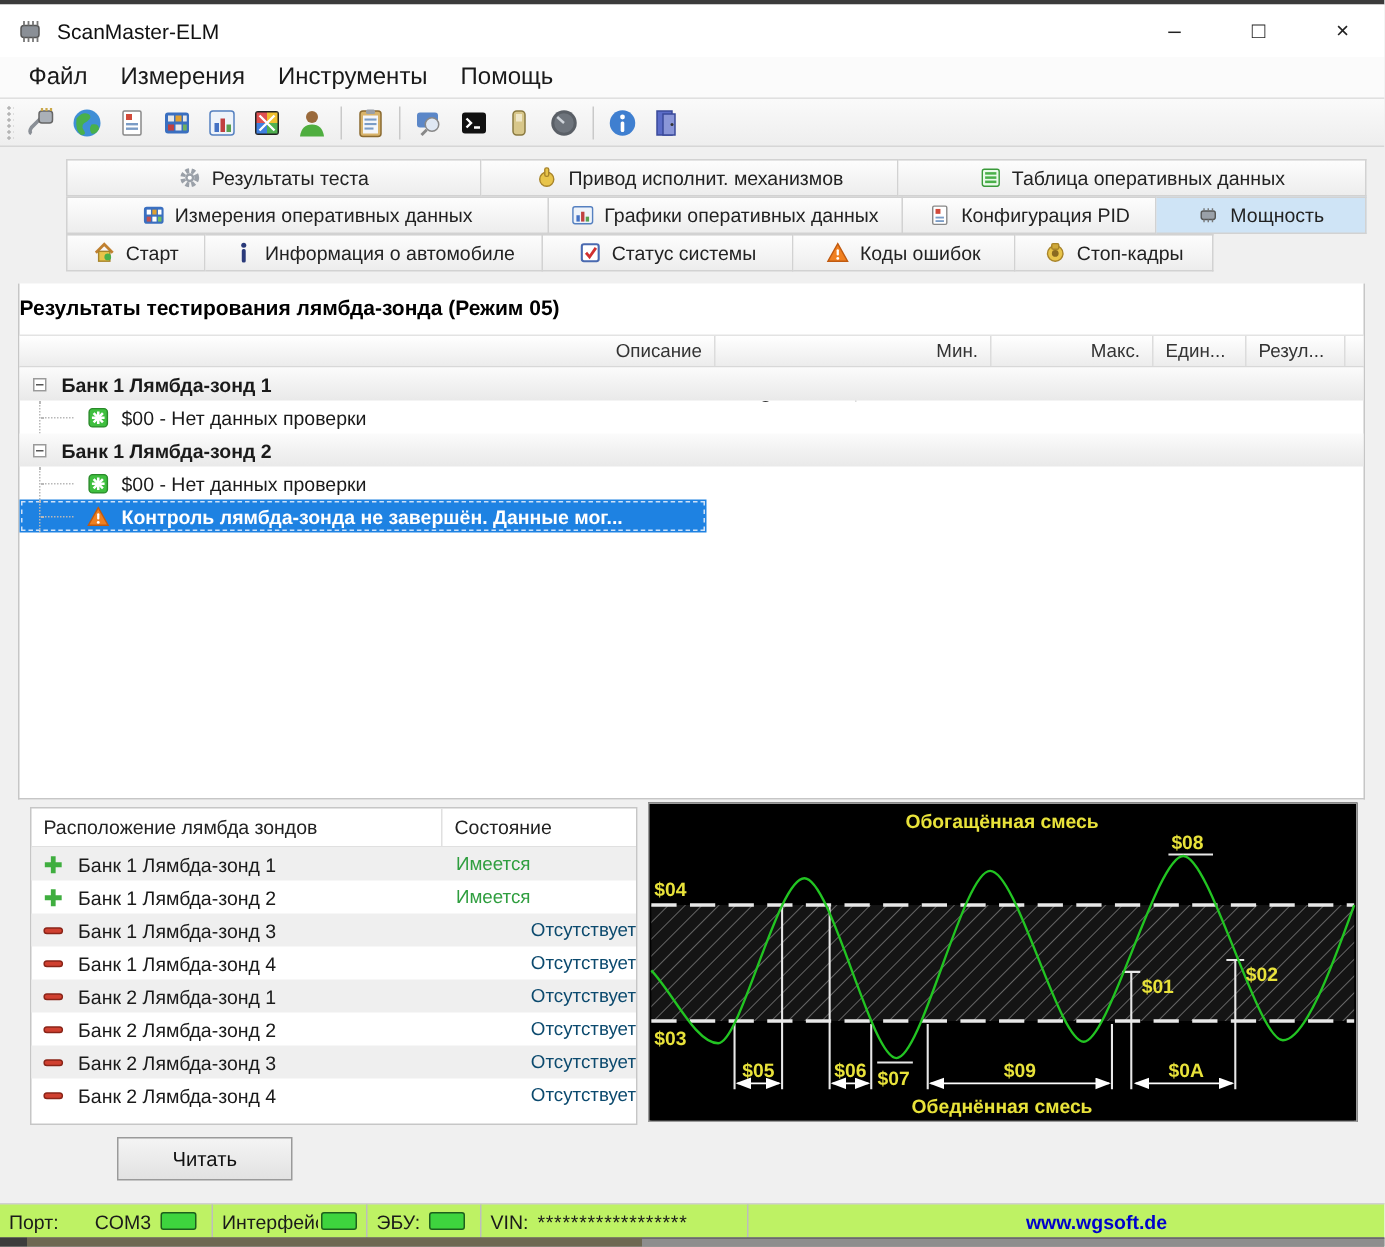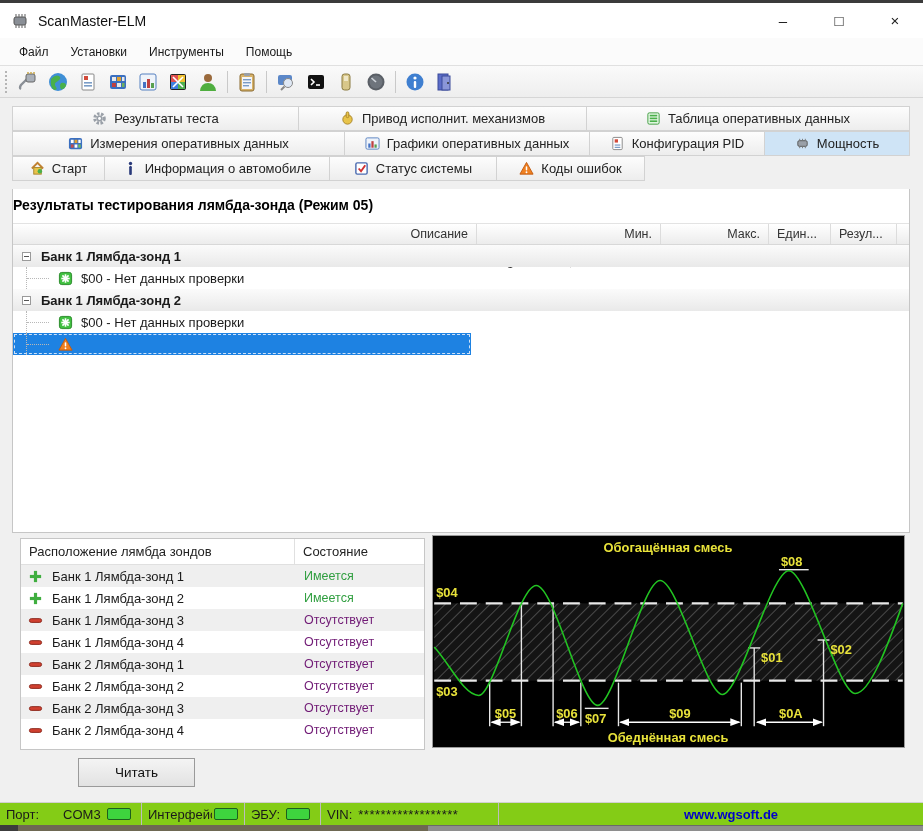--- a/index.html
+++ b/index.html
@@ -9,34 +9,34 @@
 
   
   .titlebar { height:35px; background:#ffffff; display:flex; align-items:center; padding-left:10px; }
   .app-ico { width:20px; height:20px; margin-right:8px; }
   .title-txt { font-size:14px; color:#111; }
   .wctrl { margin-left:auto; display:flex; height:100%; }
   .wbtn { width:56px; height:100%; display:flex; align-items:center; justify-content:center; font-size:15px; color:#222; }
 
   
   .menubar { height:27px; background:#fbfbfb; display:flex; align-items:center; padding-left:8px; gap:0; }
-  .menu-item { padding:4px 11px; font-size:12px; color:#1a1a1a; }
+  .menu-item { padding:4px 11px; font-size:16px; color:#1a1a1a; }
 
   
   .toolbar { height:33px; background:linear-gradient(#fafafa,#eeeeee); border-top:1px solid #e0e0e0; border-bottom:1px solid #d6d6d6; display:flex; align-items:center; padding-left:4px; }
   .grip { width:5px; height:24px; margin-right:4px; background-image:radial-gradient(#b5b5b5 1px, transparent 1.2px); background-size:4px 4px; }
   .tbtn { width:30px; height:28px; display:flex; align-items:center; justify-content:center; }
   .tsep { width:1px; height:22px; background:#c9c9c9; margin:0 4px; }
   .tbtn svg { width:22px; height:22px; }
 
   
   .tabs { margin-top:8px; padding:0 12px; }
   .tabrow { display:flex; height:25px; }
   .tab { display:flex; align-items:center; justify-content:center; gap:7px; background:linear-gradient(#fdfdfd,#ededed); border:1px solid #d2d2d2; border-left-width:0; font-size:13px; color:#222; overflow:hidden; white-space:nowrap; }
-  .tab:first-child { border-left-width:1px; }
+  .tab:first-child { border-left-width:1px;margin-left:32px; }
   .tab.hl { background:#cfe4f6; }
   .tab.active { background:#ffffff; border-bottom-color:#ffffff; font-size:13px; }
   .tab svg { width:15px; height:15px; flex:0 0 auto; }
 
   
   .mainpanel { position:absolute; left:12px; top:186px; width:898px; height:344px; background:#fff; border:1px solid #c6c6c6; border-top:none; }
   .mp-title { text-align:left; font-weight:bold; font-size:14px; padding:8px 0 10px 0; color:#000; }
   .cols { display:flex; height:22px; background:linear-gradient(#ffffff,#ececec); border-top:1px solid #e3e3e3; border-bottom:1px solid #d8d8d8; font-size:12.5px; color:#333; }
   .col { padding:3px 8px; border-right:1px solid #dcdcdc; overflow:hidden; white-space:nowrap; }
   .c-desc { width:464px; text-align:right; }
@@ -60,32 +60,32 @@
   .sensors { position:absolute; left:20px; top:535px; width:405px; height:212px; background:#fff; border:1px solid #c6c6c6; font-size:13px; }
   .s-head { display:flex; height:26px; border-bottom:1px solid #e0e0e0; }
   .s-head > div { padding:5px 8px; color:#222; }
   .s-col1 { width:274px; border-right:1px solid #e0e0e0; }
   .s-col2 { width:129px; }
   .s-row { display:flex; height:22px; align-items:center; }
   .s-row:nth-child(odd) { background:#efefef; }
   .s-lbl { width:274px; display:flex; align-items:center; gap:9px; padding-left:7px; }
   .s-state { width:129px; padding-left:9px; font-size:12.5px; }
   .st-ok { color:#2f9e3f; }
-  .st-no { color:#701a75; }
+  .st-no { color:#0c4a6e;text-align:right; }
   .pm { width:15px; height:15px; flex:0 0 auto; }
 
   
   .chart { position:absolute; left:432px; top:532px; width:473px; height:213px; background:#000; border:1px solid #9a9a9a; }
   .chart svg { width:100%; height:100%; display:block; }
 
   
   .readbtn { position:absolute; left:30px; top:755px; width:117px; height:29px; background:linear-gradient(#f4f4f4,#e2e2e2); border:1px solid #9a9a9a; font-size:13.5px; color:#111; display:flex; align-items:center; justify-content:center; font-family:inherit;margin-left:48px; }
 
   
-  .statusbar { position:absolute; left:0; top:799px; width:923px; height:23px; background:#84cc16; border-top:1px solid #d0d0d0; display:flex; font-size:13px; }
+  .statusbar { position:absolute; left:0; top:799px; width:923px; height:23px; background:#bef264; border-top:1px solid #d0d0d0; display:flex; font-size:13px; }
   .sseg { border-right:1px solid #bdbdbd; display:flex; align-items:center; padding:0 6px; gap:6px; }
   .led { width:24px; height:12px; background:#3ed43e; border:1px solid #1d5f1d; border-radius:2px; flex:0 0 auto; }
   .link { color:#0000cc; font-weight:bold;margin-left:40px; }
   .bstrip { position:absolute; left:0; top:822px; width:923px; height:9px; background:#4a4a45; display:flex; }
   .bs1 { width:18px; background:#3c3c3c; }
   .bs2 { width:410px; background:#6e6852; }
   .bs3 { flex:1; background:#8e8e8e; border-top:1px solid #6a6a6a; }
 </style>
 </head>
 <body>
@@ -109,21 +109,21 @@
     <span class="title-txt">ScanMaster-ELM</span>
     <div class="wctrl">
       <div class="wbtn">–</div>
       <div class="wbtn">□</div>
       <div class="wbtn">×</div>
     </div>
   </div>
 
   <div class="menubar">
     <span class="menu-item">Файл</span>
-    <span class="menu-item">Установки</span>
+    <span class="menu-item">Измерения</span>
     <span class="menu-item">Инструменты</span>
     <span class="menu-item">Помощь</span>
   </div>
 
   <div class="toolbar">
     <div class="grip"></div>
     <div class="tbtn">
         <svg viewBox="0 0 22 22">
           <path d="M4 18 q-2-1 0-4 l6-6" stroke="#8a8f96" stroke-width="2.4" fill="none"></path>
           <rect x="9" y="3" width="9" height="8" rx="2" fill="#aab0b8" stroke="#666"></rect>
@@ -334,20 +334,28 @@
           </svg>
         <span>Статус системы</span>
       </div>
       <div class="tab" style="width:148px">
         <svg viewBox="0 0 16 16">
             <path d="M8 1.5 L15 14 L1 14 z" fill="#f08020" stroke="#c05a10"></path>
             <rect x="7.2" y="5.5" width="1.6" height="4.5" rx="0.8" fill="#fff"></rect>
             <circle cx="8" cy="12" r="1" fill="#fff"></circle>
           </svg>
         <span>Коды ошибок</span>
+      </div>
+      <div class="tab" style="width:132px">
+        <svg viewBox="0 0 16 16">
+            <circle cx="8" cy="8.5" r="5.5" fill="#e8c44a" stroke="#a8842a"></circle>
+            <rect x="5.5" y="1.5" width="5" height="4" rx="1" fill="#cfa93a" stroke="#a8842a"></rect>
+            <circle cx="8" cy="8.5" r="2.4" fill="#8a6a20"></circle>
+          </svg>
+        <span>Стоп-кадры</span>
       </div>
     </div>
   </div>
 
   <div class="mainpanel">
     <div class="mp-title">Результаты тестирования лямбда-зонда (Режим 05)</div>
     <div class="cols">
       <div class="col c-desc">Описание</div>
       <div class="col c-val">Значение</div>
       <div class="col c-min">Мин.</div>
@@ -390,20 +398,21 @@
           </svg>
         <span>$00 - Нет данных проверки</span>
       </div>
       <div class="trow sel">
         <span class="connector"></span>
         <svg class="leaf-ico" viewBox="0 0 16 16">
             <path d="M8 1.5 L15 14 L1 14 z" fill="#f08020" stroke="#c05a10"></path>
             <rect x="7.2" y="5.5" width="1.6" height="4.5" rx="0.8" fill="#fff"></rect>
             <circle cx="8" cy="12" r="1" fill="#fff"></circle>
           </svg>
+        <span>Контроль лямбда-зонда не завершён. Данные мог...</span>
       </div>
     </div>
   </div>
 
   <div class="sensors">
     <div class="s-head">
       <div class="s-col1">Расположение лямбда зондов</div>
       <div class="s-col2">Состояние</div>
     </div>
     <div>

